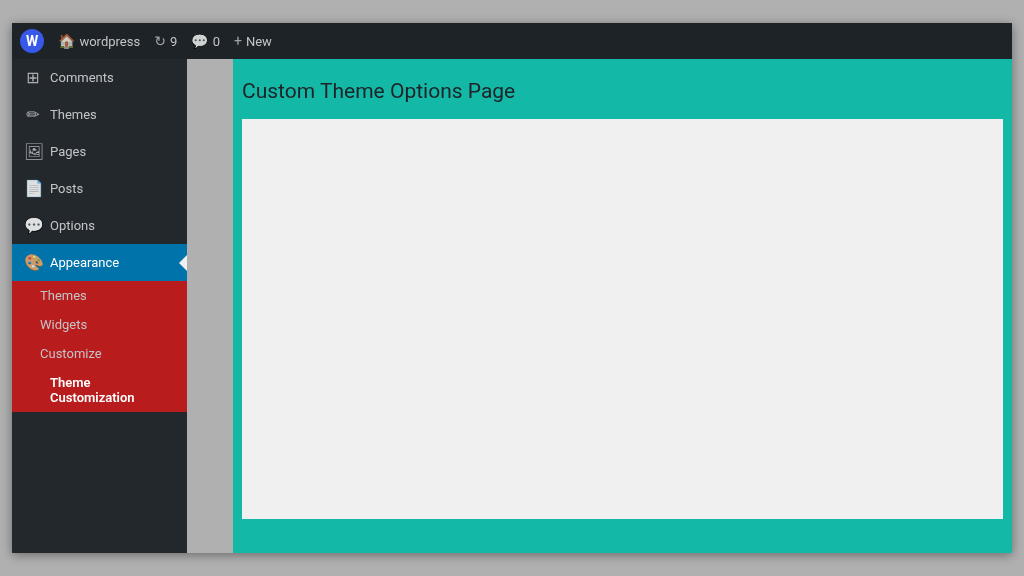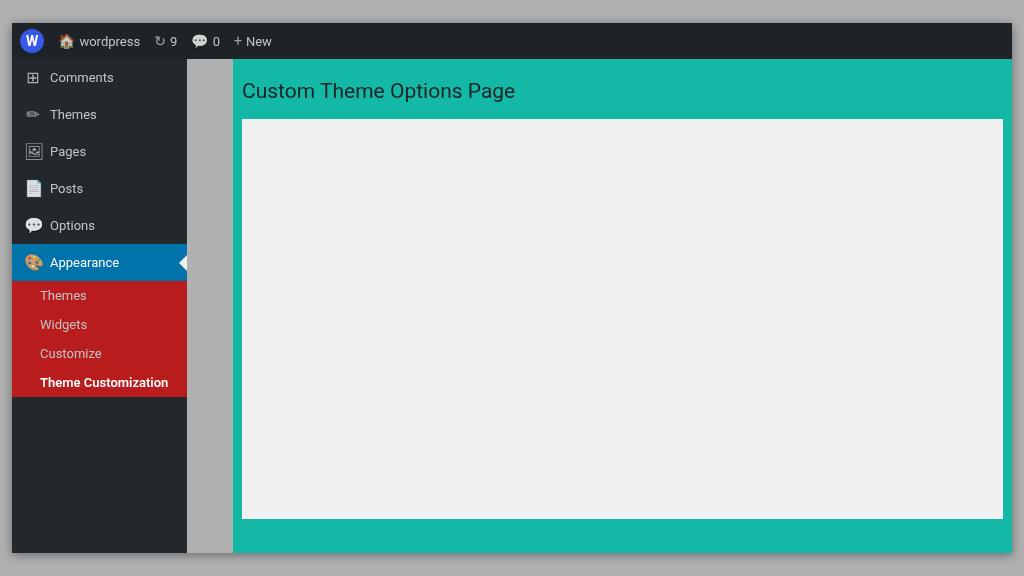--- a/index.html
+++ b/index.html
@@ -97,20 +97,21 @@
       display: flex;
       align-items: center;
       padding: 7px 12px 7px 28px;
       color: #c3c4c7;
       font-size: 13px;
       cursor: pointer;
     }
     .submenu-item.active {
       color: #fff;
       font-weight: 600;
+      margin-left: 10px;
     }
     
     .active-parent {
       position: relative;
     }
     .active-parent::after {
       content: '';
       position: absolute;
       right: 0;
       top: 50%;

